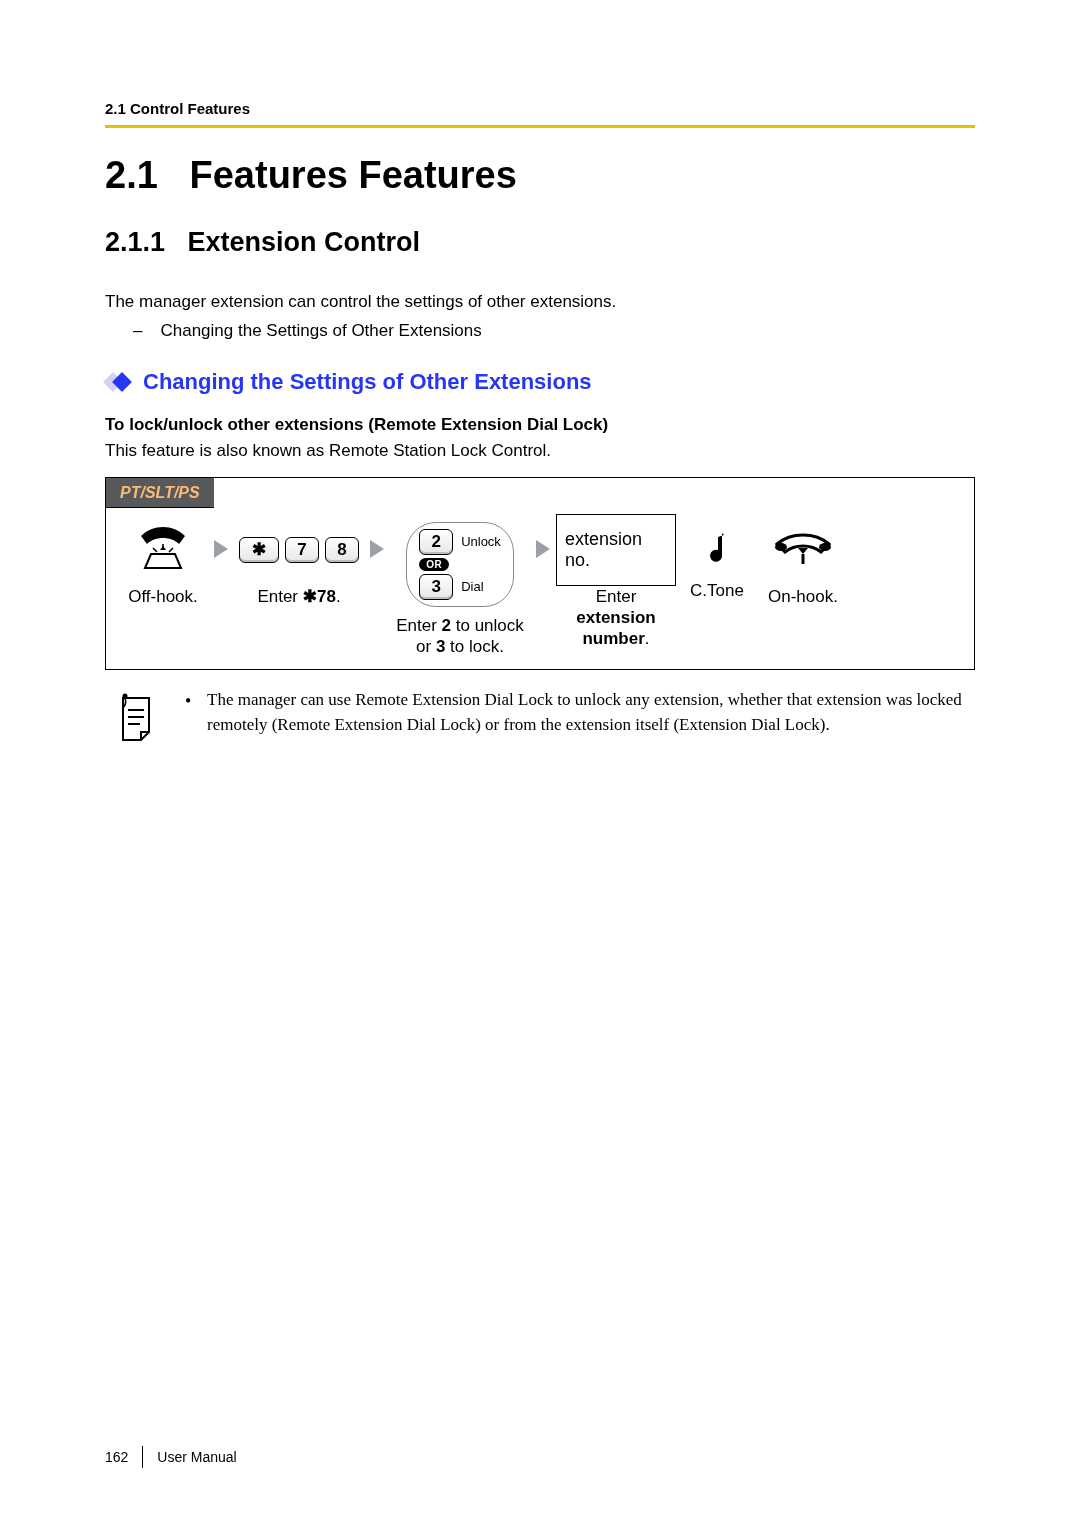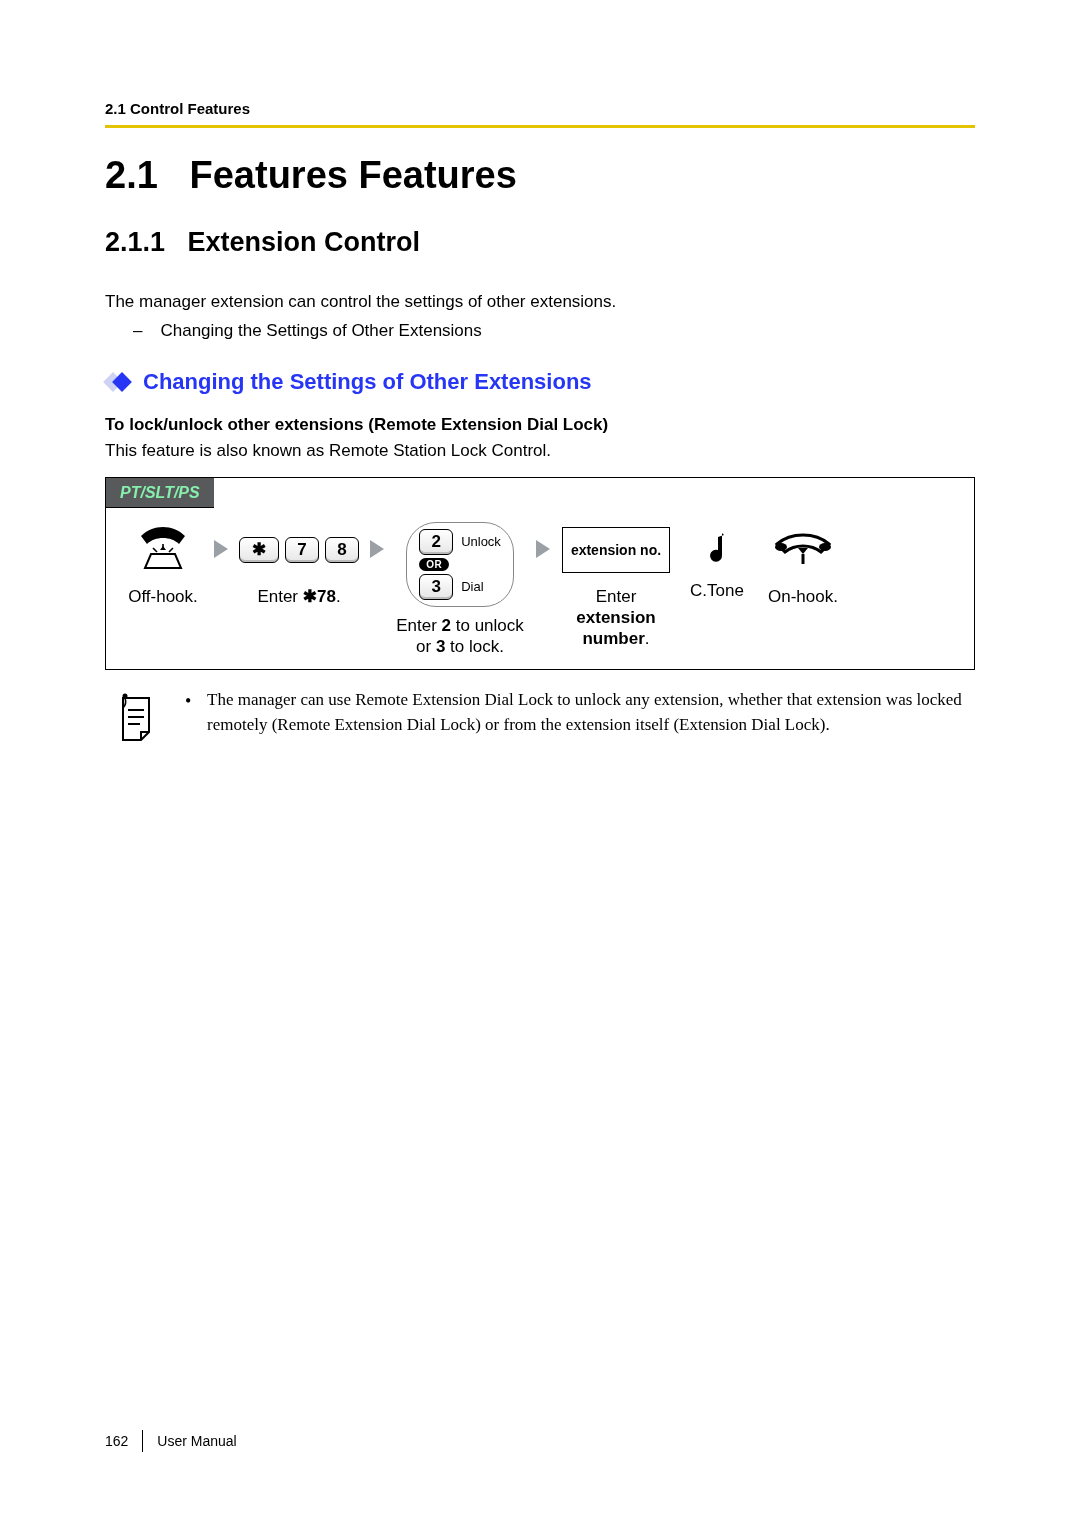--- a/index.html
+++ b/index.html
@@ -27,21 +27,21 @@
   .diamond.blue { background: #2736f5; left: 10px; top: 3px; }
   .diamond.grey { background: #cfd3f3; left: 1px; top: 3px; }
   .sub-heading { color: #2736f5; font-size: 22px; font-weight: bold; }
 
   .bold-line { font-size: 17px; font-weight: bold; margin-bottom: 6px; }
   .note-line { font-size: 17px; margin-bottom: 16px; }
 
   
   .proc-wrap { border: 1.5px solid #000; margin-bottom: 18px; }
   .tab-label {
-    display: inline-block; background: #58595b; color: #86efac;
+    display: inline-block; background: #58595b; color: #fdba74;
     padding: 6px 14px 5px 14px; font-size: 16px; font-weight: bold; font-style: italic;
     border-bottom: 1.5px solid #000;
   }
   .steps-row {
     display: flex; align-items: flex-start; padding: 14px 12px 12px 12px; gap: 6px;
   }
   .step { display: flex; flex-direction: column; align-items: center; }
   .step-icon { height: 56px; display: flex; align-items: center; justify-content: center; }
   .step-cap { font-size: 17px; text-align: center; margin-top: 8px; line-height: 1.25; }
   .arrow { width: 0; height: 0; border-top: 9px solid transparent; border-bottom: 9px solid transparent; border-left: 14px solid #9aa0a6; margin-top: 18px; }
@@ -62,32 +62,32 @@
     display: flex; flex-direction: column; gap: 3px; align-items: flex-start;
   }
   .dg-row { display: flex; align-items: center; gap: 8px; }
   .dg-label { font-size: 13px; }
   .or-pill {
     font-size: 10px; font-weight: bold; background: #000; color: #fff;
     border-radius: 9px; padding: 1px 7px; letter-spacing: 0.5px;
   }
 
   .ext-box {
-    border: 1.5px solid #000; padding: 14px 8px; font-size: 14px; font-weight: bold;
+    border: 1.5px solid #000; padding: 14px 8px; font-size: 18px; font-weight: normal;
     background: #fff;
   }
 
   .note-row { display: flex; gap: 24px; align-items: flex-start; margin-top: 4px; padding-left: 8px; font-family: Liberation Serif, serif; }
   .note-svg { flex-shrink: 0; margin-top: 2px; }
   .bullet-list { list-style: none; }
   .bullet-list li { position: relative; padding-left: 22px; font-size: 17px; line-height: 1.45; }
   .bullet-list li::before { content: "•"; position: absolute; left: 0; top: 0; font-size: 18px; }
 
   .footer {
-    position: absolute; left: 105px; bottom: 76px; font-size: 14px;
+    position: absolute; left: 105px; bottom: 60px; font-size: 14px;
     display: flex; align-items: center; gap: 14px;
   }
   .footer .sep { width: 1px; height: 22px; background: #000; }
 </style>
 </head>
 <body>
 
 <div class="running-header">2.1 Control Features</div>
 <div class="gold-rule"></div>
 

